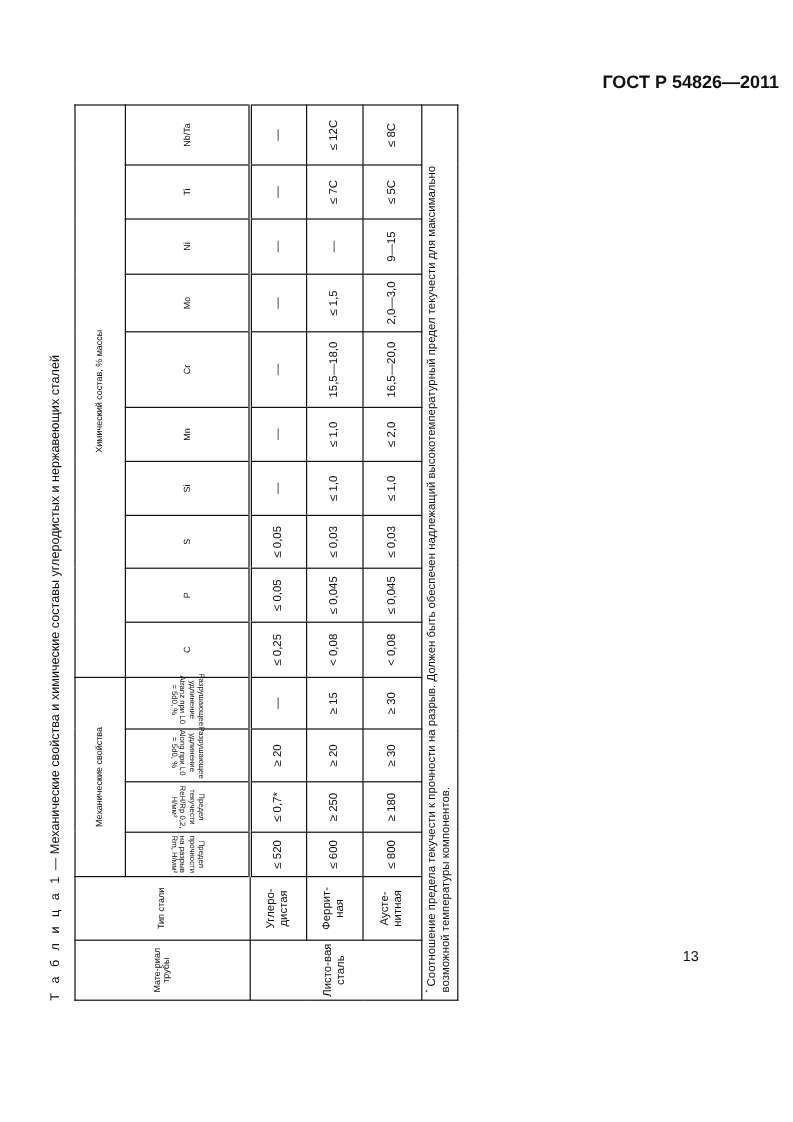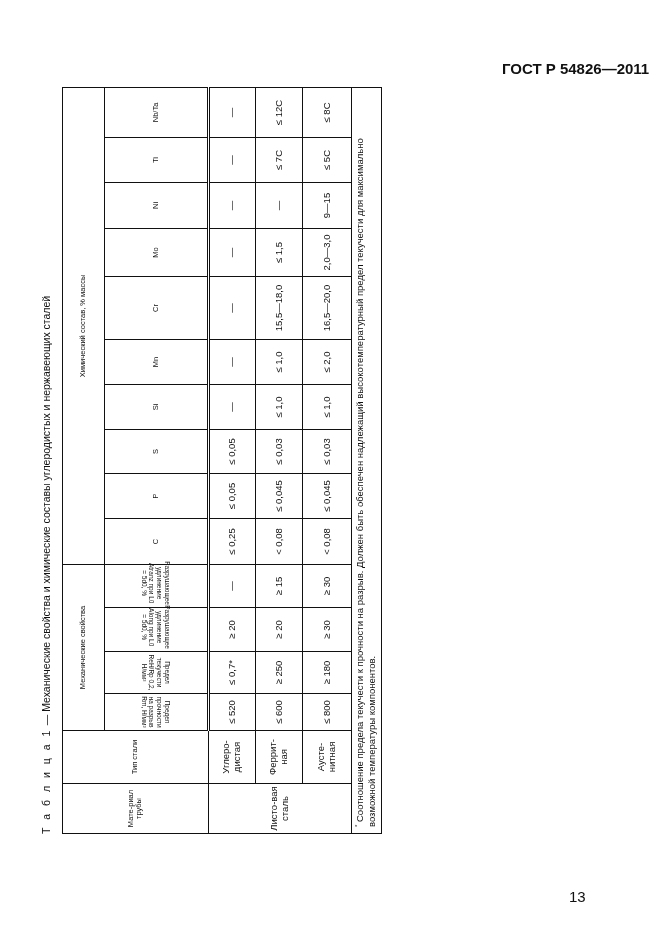--- a/index.html
+++ b/index.html
@@ -1,19 +1,19 @@
 <!DOCTYPE html>
 <html><head>
 <meta charset="utf-8">
 <style>
   html, body { margin: 0; padding: 0; background: #ffffff; }
   body { width: 661px; height: 935px; position: relative; overflow: hidden;
          font-family: "Liberation Sans", sans-serif; color: #111; }
   .doc-code { position: absolute; left: 474px; top: 60px; font-weight: bold; font-size: 15px; margin-left: 28px; }
-  .page-num { position: absolute; left: 569px; top: 888px; font-size: 15px; }
+  .page-num { position: absolute; left: 569px; top: 790px; font-size: 12px; }
   .caption { position: absolute; left: 38px; top: 834px; width: 600px; height: 16px;
              transform-origin: top left; transform: rotate(-90deg);
              font-size: 10.5px; white-space: nowrap; line-height: 16px; }
   .caption .spaced { letter-spacing: 2.5px; }
   .rot-wrap { position: absolute; left: 62px; top: 834px; width: 746px; height: 320px;
               transform-origin: top left; transform: rotate(-90deg); }
   table.t { border-collapse: collapse; table-layout: fixed; width: 746px; height: 320px;
             font-size: 9.5px; }
   table.t td { border: 1.3px solid #111; text-align: center; vertical-align: middle;
                padding: 0 2px; line-height: 1.15; }

